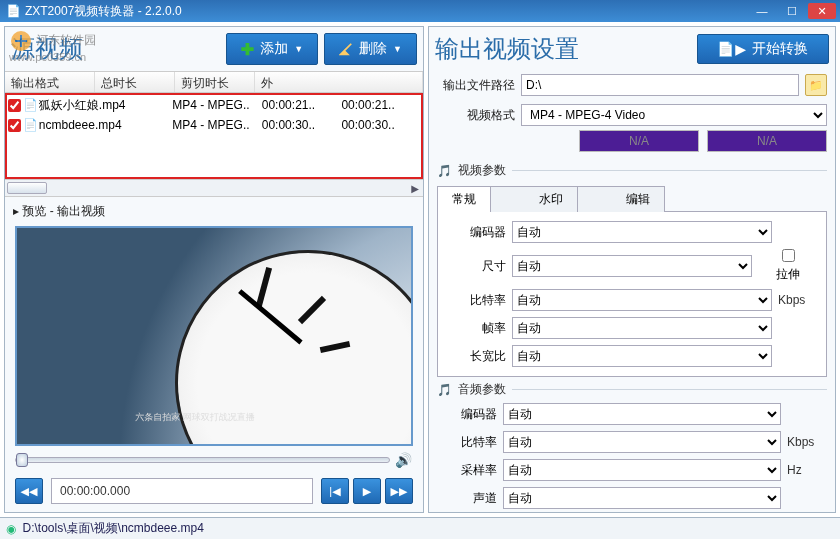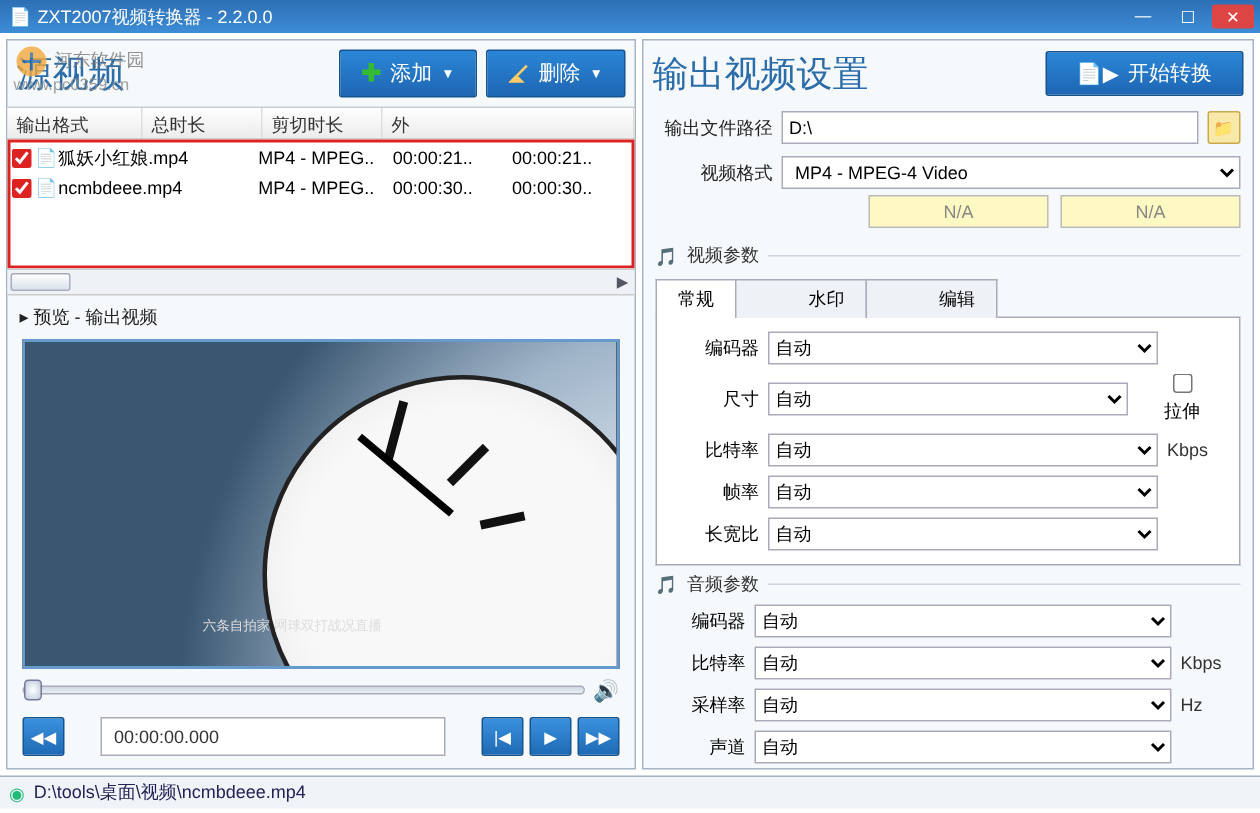--- a/index.html
+++ b/index.html
@@ -58,34 +58,34 @@
 .hand { position: absolute; background: #000; left: 72%; top: 52%; width: 80px; height: 5px; transform-origin: left center; transform: rotate(-140deg); }
 .cap-txt { position: absolute; left: 30%; bottom: 20px; font-size: 9px; color: #ddd; }
 
 .slider-row { display: flex; align-items: center; padding: 6px 10px; gap: 6px; }
 .slider-track { flex: 1; height: 6px; background: linear-gradient(#cfd9e3,#e8eef4); border: 1px solid #aab; border-radius: 3px; position: relative; }
 .slider-thumb { position: absolute; left: 0; top: -5px; width: 12px; height: 14px; background: radial-gradient(#fff,#bcd); border: 1px solid #779; border-radius: 3px; }
 .sound-ico { color: #2b6da9; font-size: 14px; }
 
 .ctrl-row { display: flex; align-items: center; padding: 4px 10px 6px; gap: 4px; }
 .pbtn { width: 28px; height: 26px; background: linear-gradient(#3a92de,#1f69b4); border: 1px solid #17548f; border-radius: 2px; color: #fff; display: flex; align-items: center; justify-content: center; font-size: 11px; cursor: pointer; }
-.timebox { flex: 1; height: 26px; border: 1px solid #aab; background: #fff; display: flex; align-items: center; padding: 0 8px; font-size: 12px; color: #333; margin: 0 20px; }
+.timebox { flex: 1; height: 26px; border: 1px solid #aab; background: #fff; display: flex; align-items: center; padding: 0 8px; font-size: 12px; color: #333; margin: 0 4px; }
 
 
 .form-row { display: flex; align-items: center; padding: 4px 8px; gap: 6px; font-size: 12px; }
 .form-row .lbl { width: 78px; text-align: right; color: #222; }
 .form-row .field { flex: 1; }
 .txt-input { width: 100%; height: 22px; border: 1px solid #aab; background: #fff; padding: 0 4px; font-size: 12px; }
 .select { width: 100%; height: 22px; border: 1px solid #aab; background: #fff; font-size: 12px; padding: 0 4px; }
 .folder-btn { width: 22px; height: 22px; border: 1px solid #c9a94f; background: #f9e9a9; border-radius: 2px; cursor: pointer; display:flex;align-items:center;justify-content:center;font-size:11px; }
 
 .clip-row { display: flex; align-items: center; padding: 4px 8px 2px; gap: 30px; font-size: 12px; }
 .clip-row .lbls { flex:1; display:flex; justify-content:space-evenly; color:#888; }
 .na-row { display:flex; padding: 0 8px 6px; gap:8px; }
-.na-box { flex:1; height:22px; border:1px solid #bbb; background:#fef9c3; color:#888; display:flex; align-items:center; justify-content:center; font-size:12px; }
+.na-box { flex:1; height:22px; border:1px solid #bbb; background:#4c1d95; color:#888; display:flex; align-items:center; justify-content:center; font-size:12px; }
 
 .section-hdr { display:flex; align-items:center; gap:6px; padding: 4px 8px 2px; font-size:12px; color:#333; }
 .section-hdr .line { flex:1; height:1px; background:#ccd5de; }
 .music-ico { color:#2b6da9; }
 
 .tabs { display:flex; gap:0; margin: 4px 8px 0; border-bottom:1px solid #aab; }
 .tab { padding:4px 14px; border:1px solid #aab; border-bottom:none; background:#eef2f6; font-size:12px; cursor:pointer; position:relative; top:1px; }
 .tab.active { background:#fff; }
 .tab + .tab { margin-left:-1px;padding-left:48px; }
 

